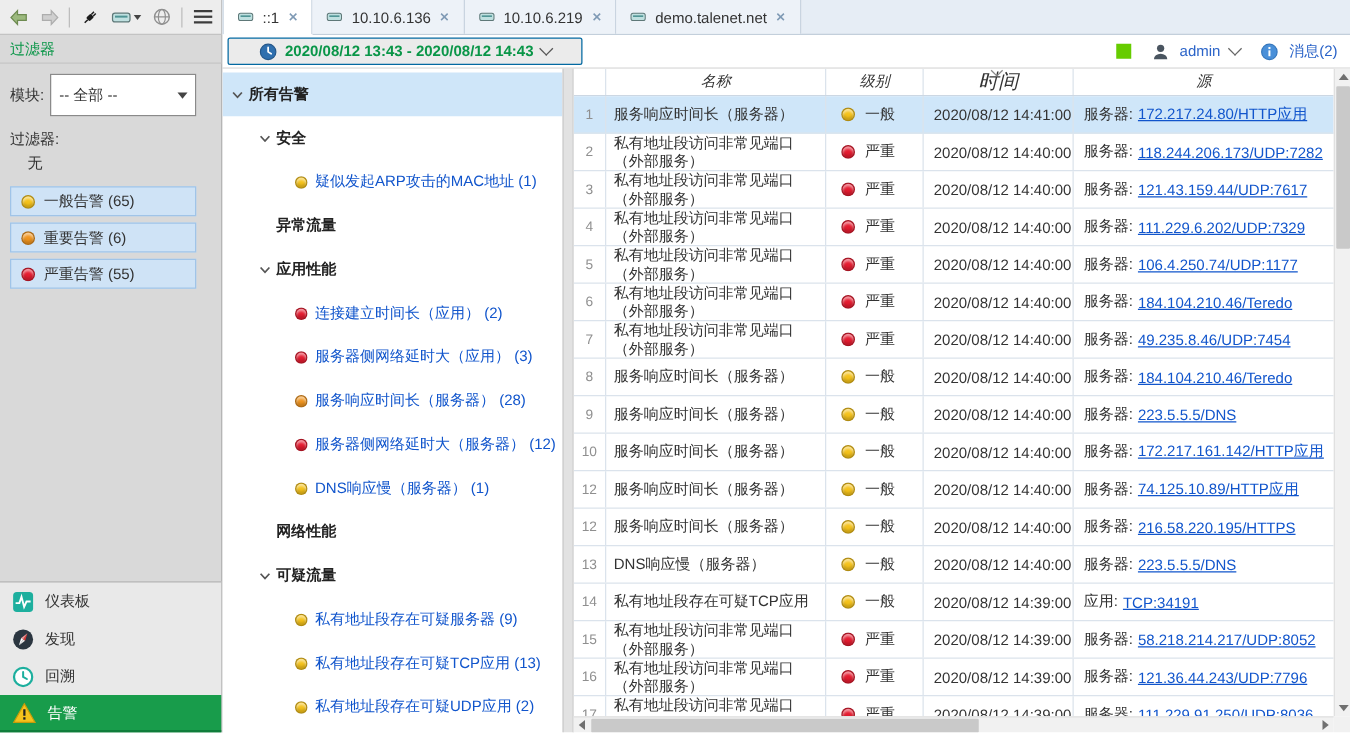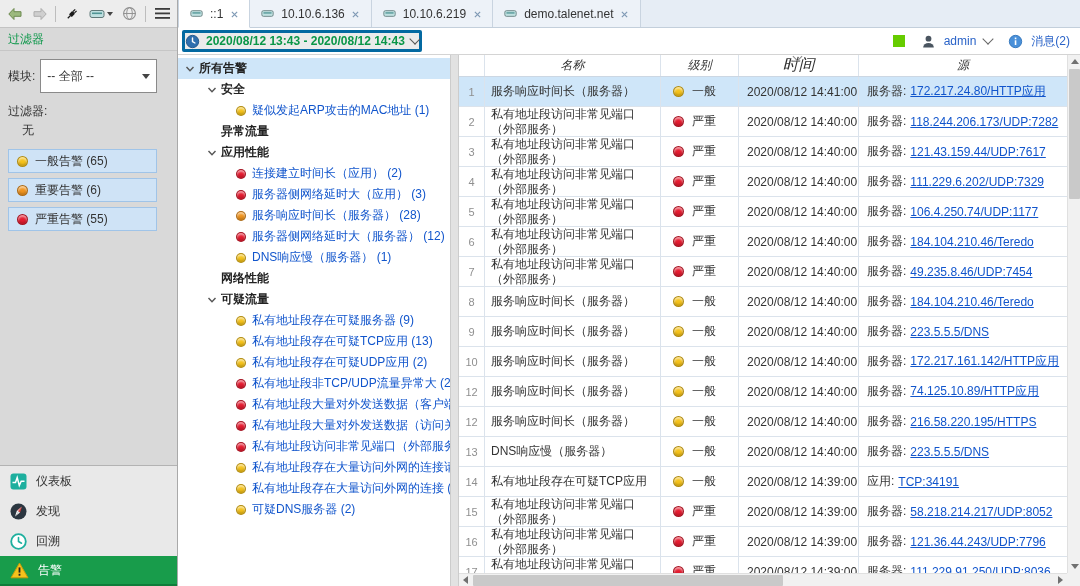--- a/index.html
+++ b/index.html
@@ -28,32 +28,32 @@
   .nav-item svg { flex:0 0 auto; }
 
   
   .main { flex:1; display:flex; flex-direction:column; min-width:0; }
   .tabbar { height:28px; background:#e6edf5; border-bottom:1px solid #c3cfdb; display:flex; align-items:stretch; }
   .tab { display:flex; align-items:center; gap:6px; padding:0 10px; border-right:1px solid #c9d4e0; background:#edf2f8; cursor:pointer; color:#333; }
   .tab.active { background:#fff; border-bottom:1px solid #fff; margin-bottom:-1px; border-left:1px solid #c9d4e0; }
   .tab .x { color:#7f9ab5; font-size:11px; width:10px; text-align:center; cursor:pointer; }
 
   .subheader { height:27px; background:#fff; border-bottom:1px solid #d4d4d4; display:flex; align-items:center; justify-content:space-between; padding:0 10px 0 4px; }
-  .time-btn { display:flex; align-items:center; gap:6px; background:#ebebeb; border:3px solid #0369a1; border-radius:2px; height:22px; padding:0 0; cursor:pointer; }
+  .time-btn { display:flex; align-items:center; gap:6px; background:#ebebeb; border:1px solid #0369a1; border-radius:2px; height:22px; padding:0 24px; cursor:pointer; }
   .time-btn .txt { color:#0a9648; font-weight:bold; }
   .chev { width:8px; height:8px; border-right:1.5px solid #555; border-bottom:1.5px solid #555; transform:rotate(45deg); margin-top:-4px; }
   .user-cluster { display:flex; align-items:center; gap:8px; }
   .status-sq { width:12px; height:12px; background:#66cc00; margin-right:8px; }
   .blue-txt { color:#2a63c8; cursor:pointer; }
 
   .content { flex:1; display:flex; min-height:0; }
 
   
   .tree { width:272px; flex:0 0 272px; background:#fff; padding-top:3px; overflow:hidden; }
-  .tree-row { height:21px; display:flex; align-items:center; cursor:pointer; white-space:nowrap; }
+  .tree-row { height:35px; display:flex; align-items:center; cursor:pointer; white-space:nowrap; }
   .tree-row.selected { background:#cfe6f9; }
   .tree-row .tchev { width:10px; height:10px; margin-right:4px; flex:0 0 auto; }
   .tree-row .dot { width:10px; height:10px; margin-right:6px; }
   .tree-row.lvl0 { padding-left:7px; }
   .tree-row.lvl1 { padding-left:29px; }
   .tree-row.lvl2 { padding-left:58px; }
   .tlabel.grp { font-weight:bold; color:#222; }
   .tlabel.leaf { color:#1155cc; }
 
   .splitter { width:9px; flex:0 0 9px; background:#e2e2e2; border-left:1px solid #cccccc; border-right:1px solid #cccccc; cursor:col-resize; }

